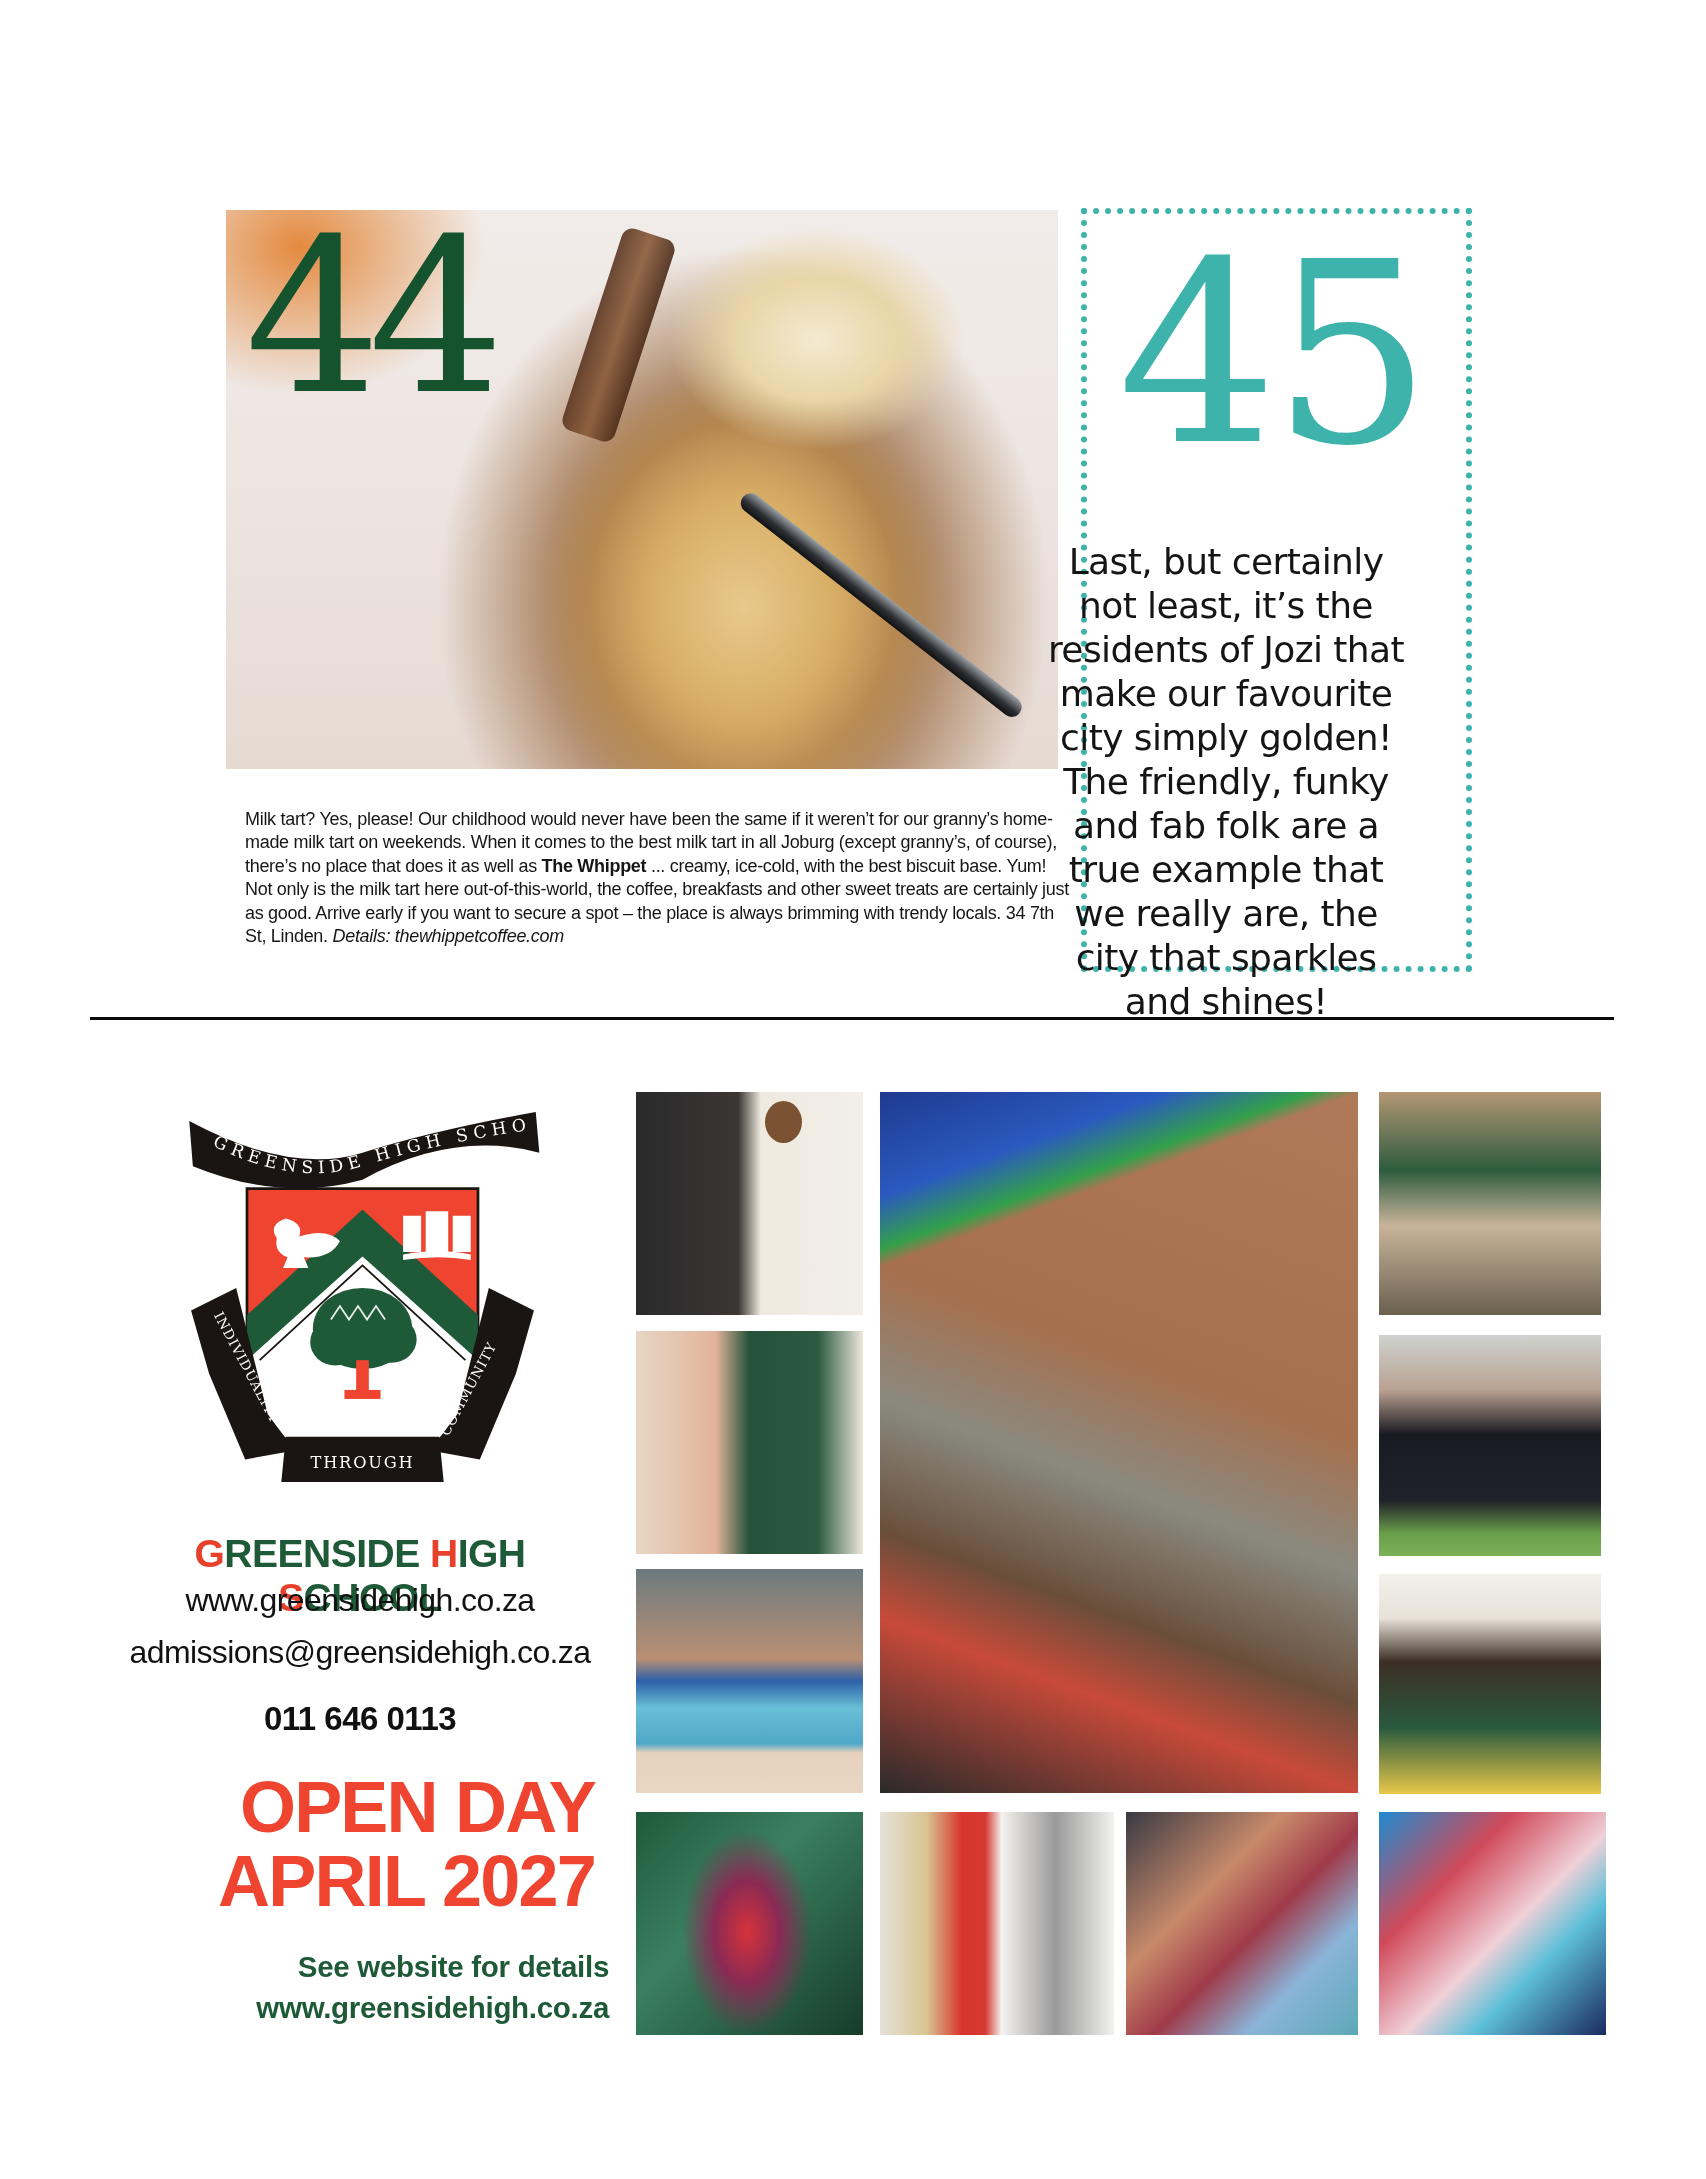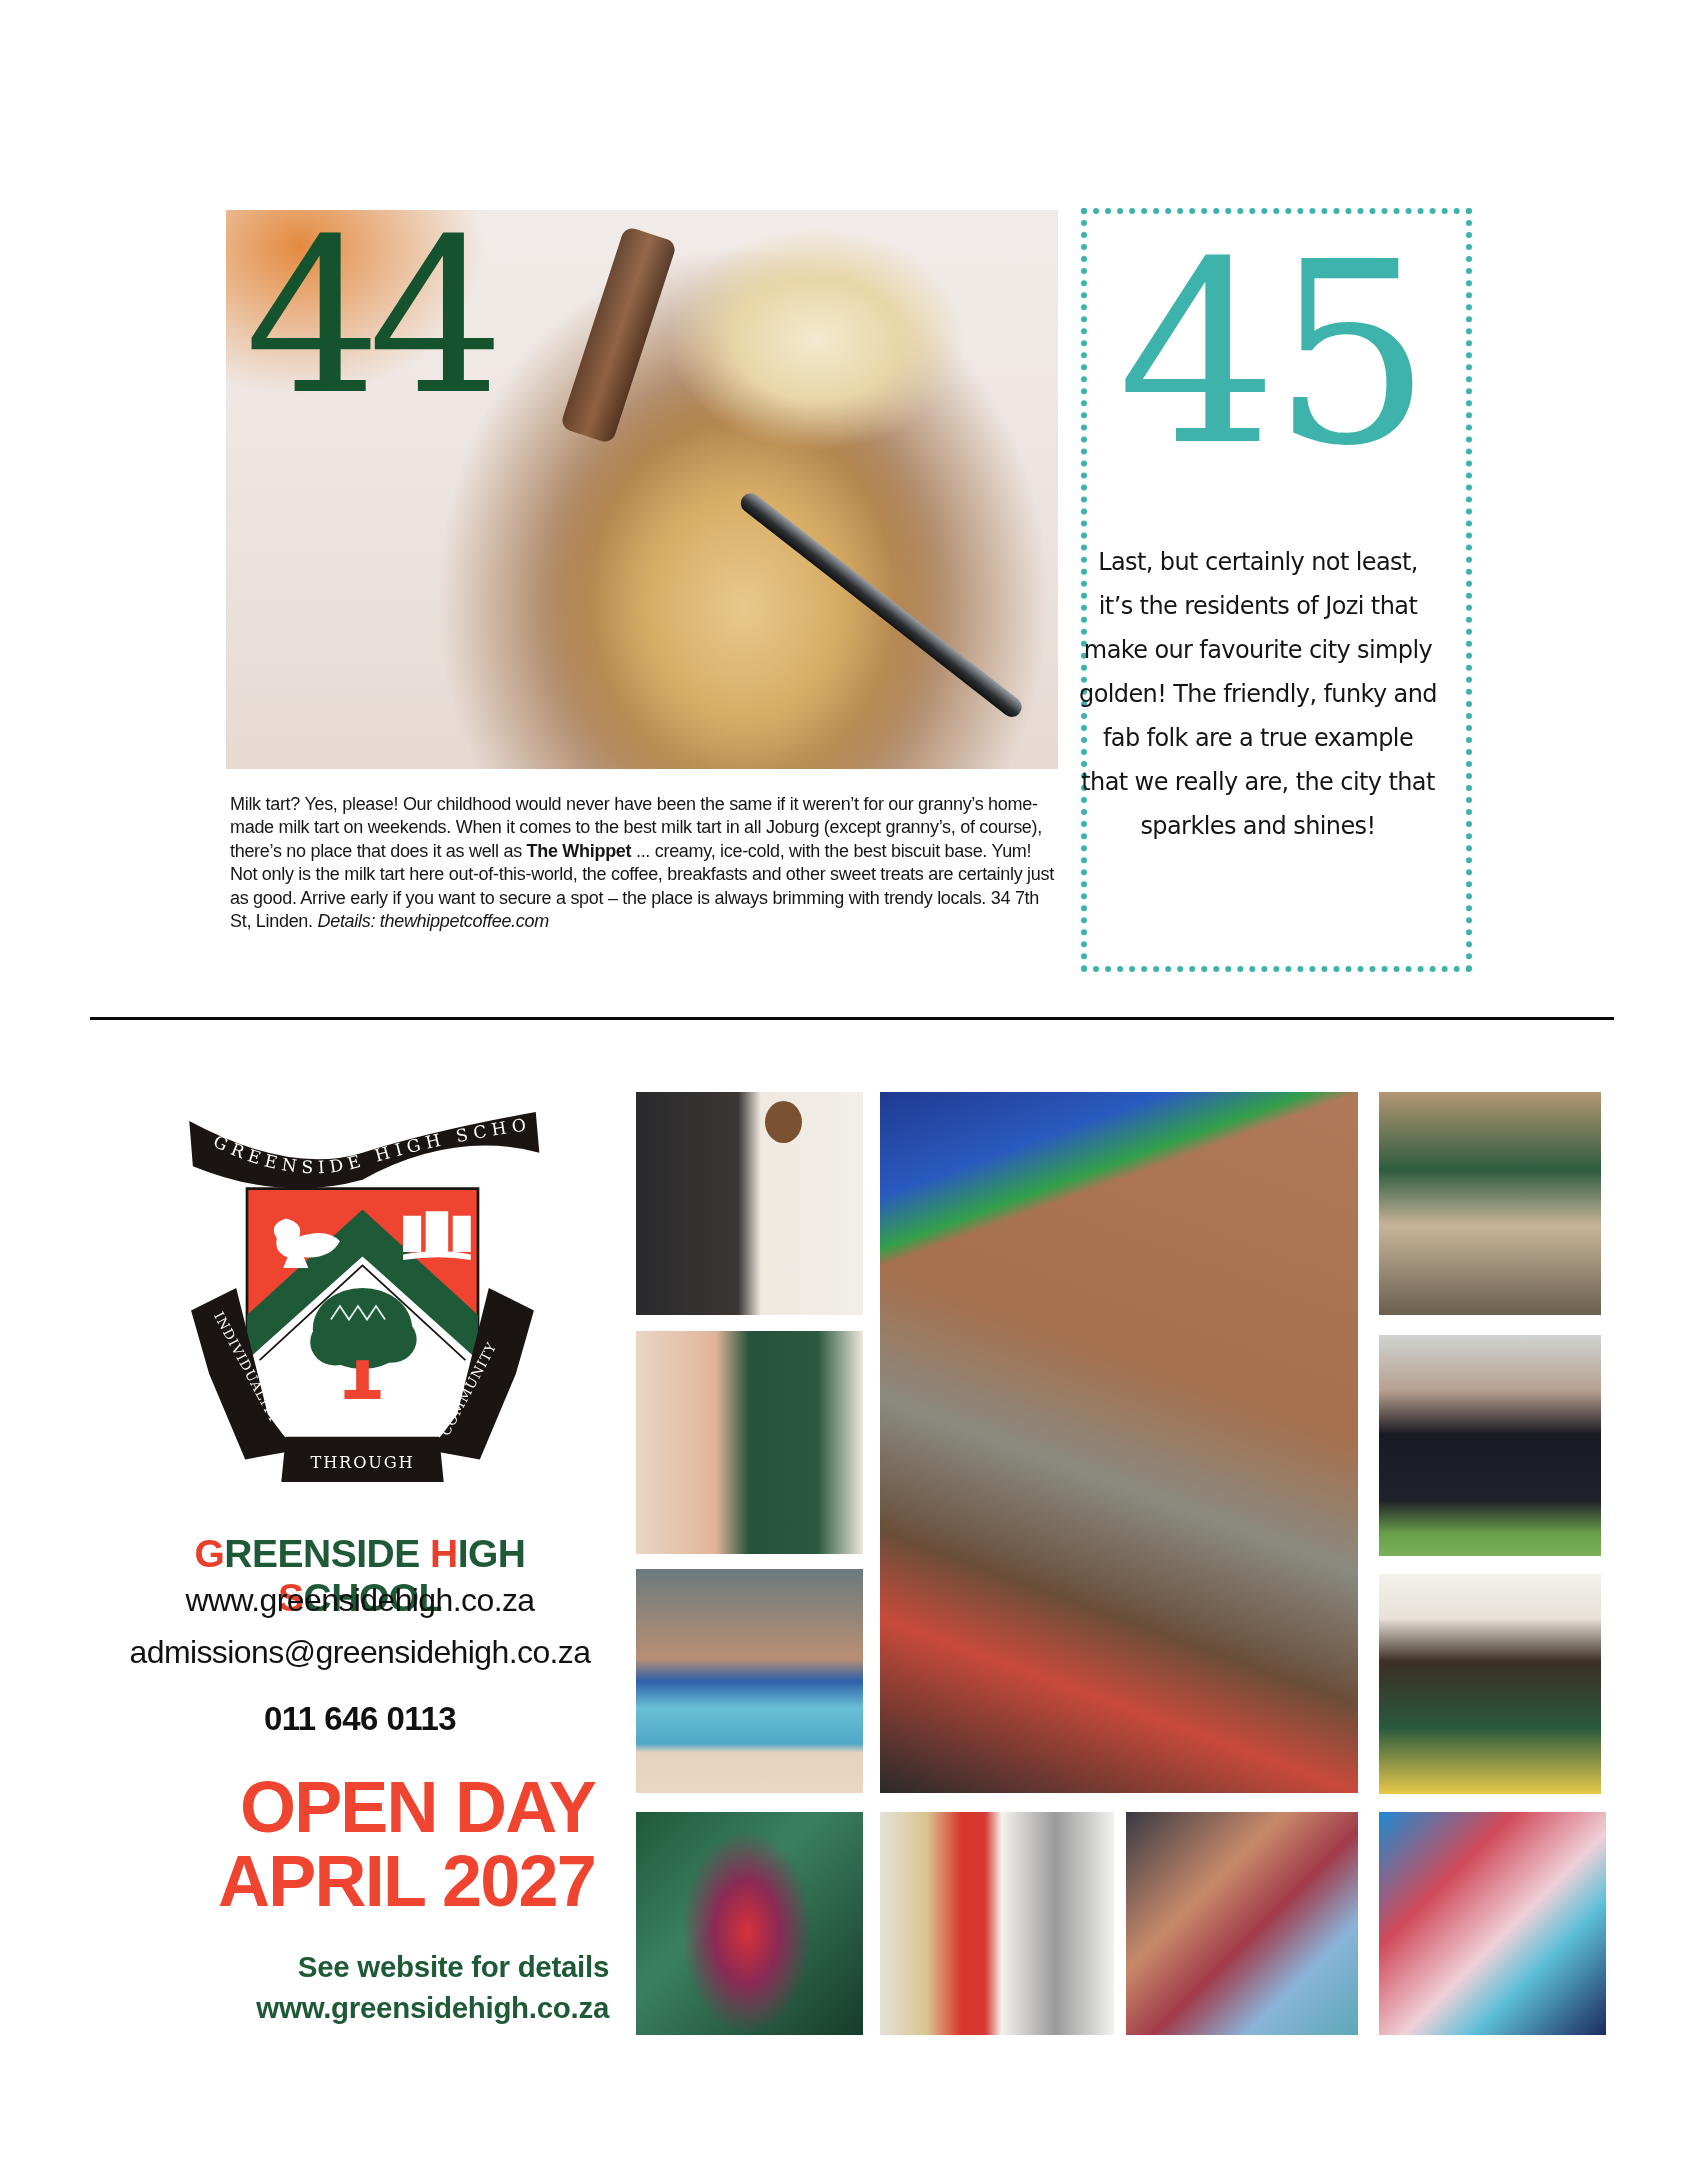--- a/index.html
+++ b/index.html
@@ -44,22 +44,22 @@
     .box-45 {
       position: absolute; left: 1081px; top: 208px; width: 391px; height: 764px;
       border: 6.5px dotted #3db3ac; box-sizing: border-box;
     }
     .num-45 {
       position: absolute; left: 1106px; top: 229px; width: 332px;
       font-family: "DejaVu Serif", serif; font-weight: 400;
       font-size: 251px; line-height: 1; color: #3db3ac; letter-spacing: -5.5px; text-align: center;
     }
     .text-45 {
-      position: absolute; left: 1078px; top: 540px; width: 360px;
-      font-family: "DejaVu Sans", sans-serif; font-size: 24px; line-height: 44px;
+      position: absolute; left: 1046px; top: 540px; width: 360px;
+      font-family: "DejaVu Sans", sans-serif; font-size: 36px; line-height: 44px;
       color: #151515; text-align: center; letter-spacing: -0.6px;
     }
 
     .divider {
       position: absolute; left: 90px; top: 1017px; width: 1524px; height: 2.8px; background: #0a0a0a;
     }
 
     
     .crest { position: absolute; left: 180px; top: 1103px; width: 365px; height: 397px; }
     .school-name {
@@ -118,21 +118,21 @@
   </style>
 </head>
 <body>
 
 <div class="photo-44">
   <div class="cinnamon"></div>
   <div class="spoon"></div>
 </div>
 <div class="num-44">44</div>
 
-<p class="article-44" style="margin:1px;">
+<p class="article-44" style="margin:16px;">
   <span>Milk tart? Yes, please! Our childhood would never have been the same if it weren’t for our granny’s home-made milk tart on weekends. When it comes to the best milk tart in all Joburg (except granny’s, of course), there’s no place that does it as well as </span><b>The Whippet</b><span> ... creamy, ice-cold, with the best biscuit base. Yum! Not only is the milk tart here out-of-this-world, the coffee, breakfasts and other sweet treats are certainly just as good. Arrive early if you want to secure a spot – the place is always brimming with trendy locals. 34 7th St, Linden. </span><i>Details: thewhippetcoffee.com</i>
 </p>
 
 <div class="box-45"></div>
 <div class="num-45">45</div>
 <p class="text-45" style="margin:0;">Last, but certainly not least, it’s the residents of Jozi that make our favourite city simply golden! The friendly, funky and fab folk are a true example that we really are, the city that sparkles and shines!</p>
 
 <div class="divider"></div>
 
 <svg class="crest" viewBox="0 0 400 440" xmlns="http://www.w3.org/2000/svg">

